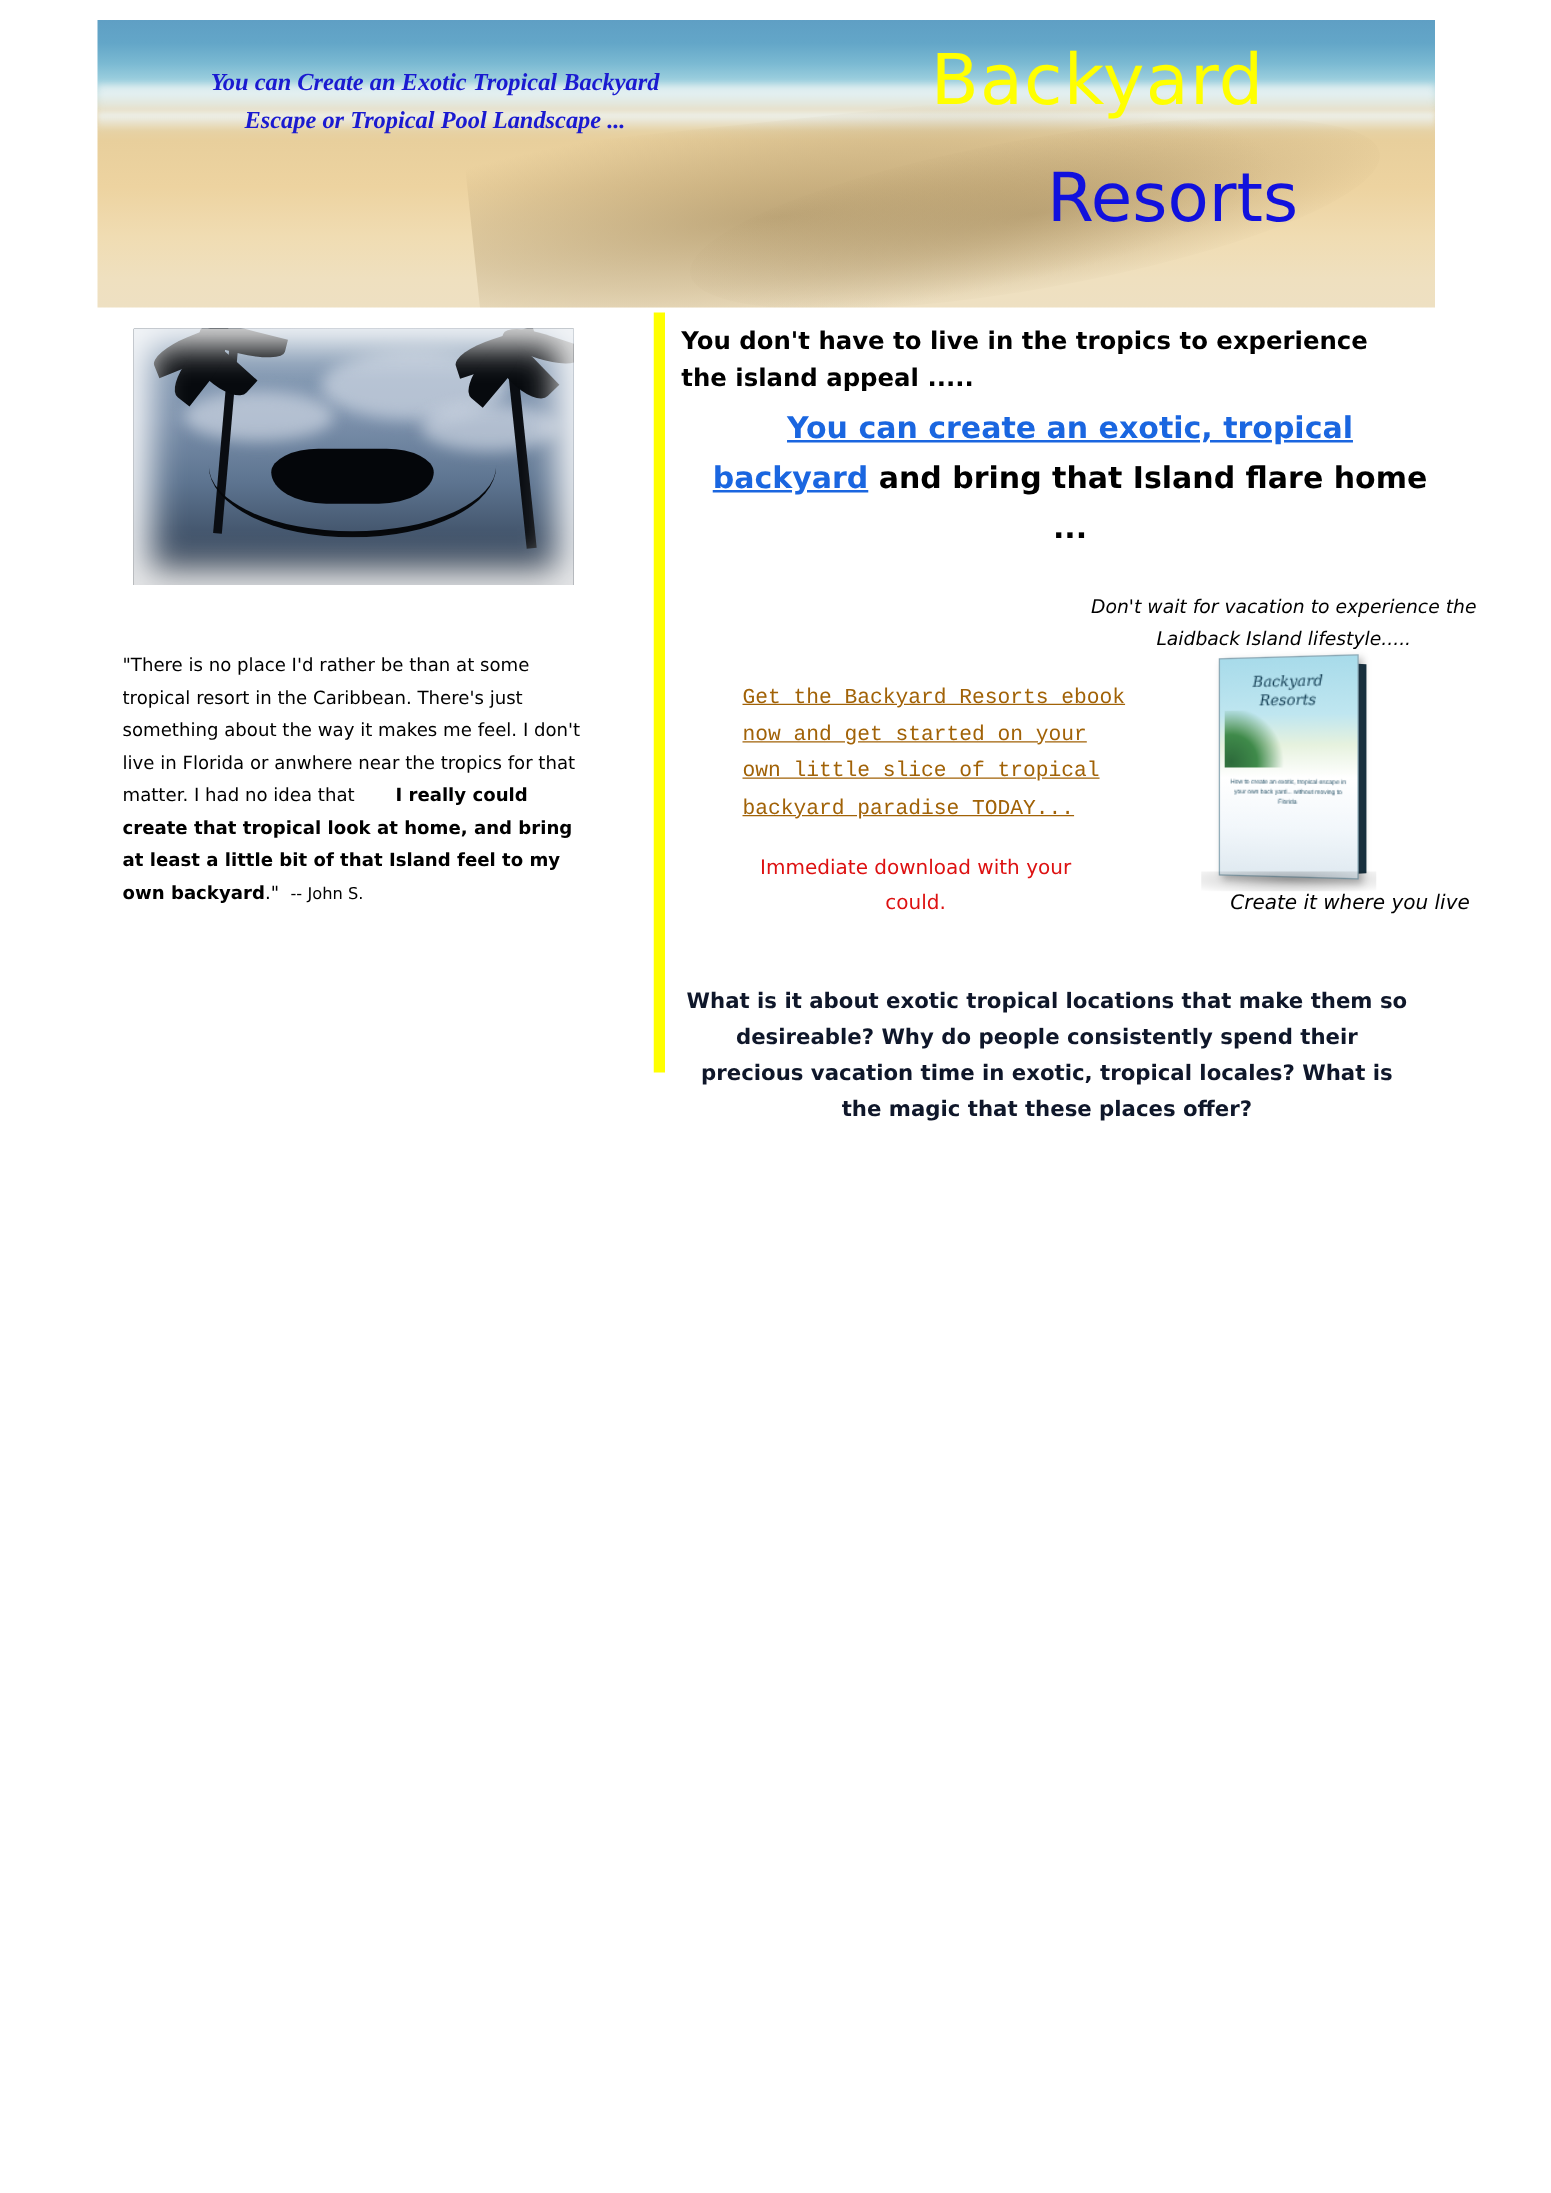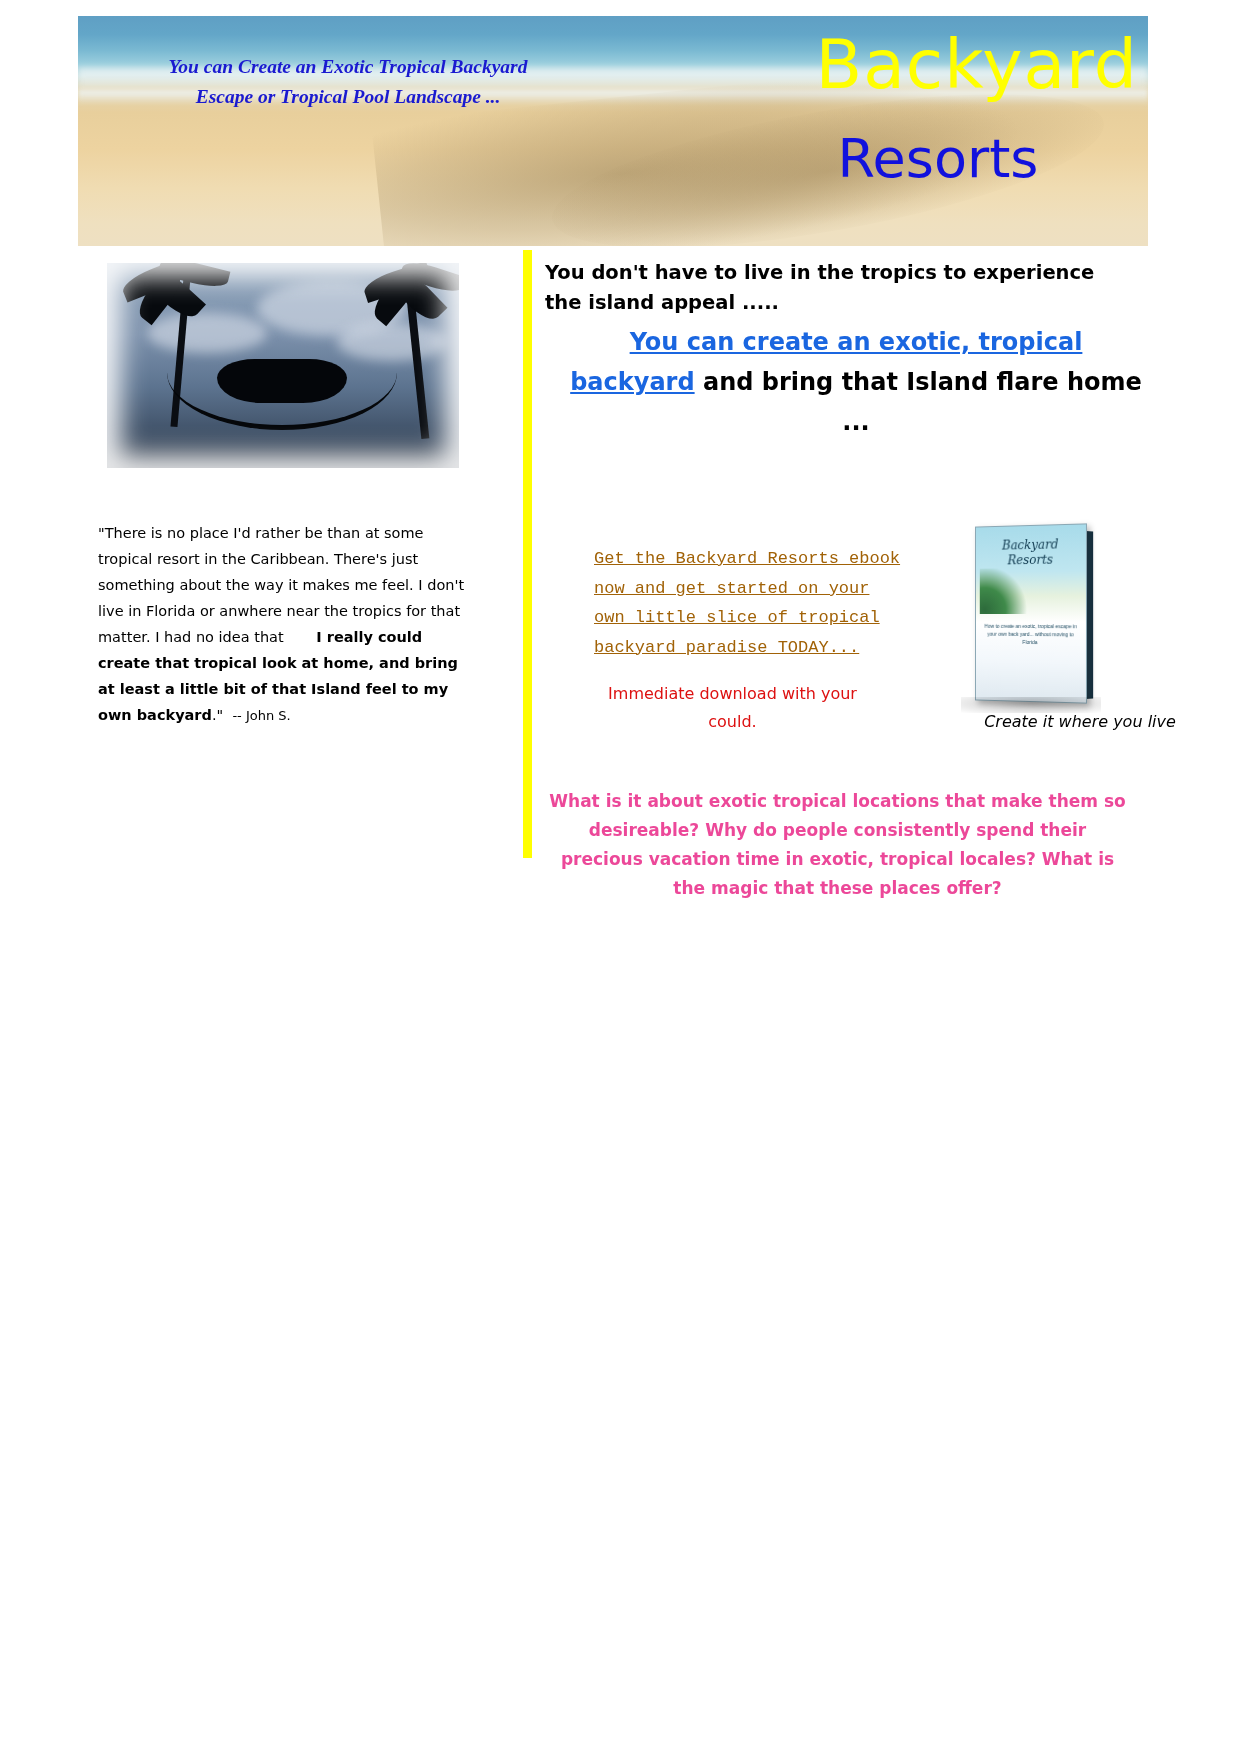--- a/index.html
+++ b/index.html
@@ -78,23 +78,23 @@
     font-style: italic;
     font-size: 19.5px;
     line-height: 30px;
     color: #1a1ad0;
   }
   .banner-title1 {
     position: absolute;
     left: 540px;
     top: 10px;
     width: 520px;
-    text-align: right;
-    font-family: "DejaVu Sans", sans-serif;
-    font-size: 68px;
+    text-align: center;
+    font-family: "DejaVu Sans", sans-serif;
+    font-size: 56px;
     letter-spacing: 1px;
     color: #ffff00;
     line-height: 78px;
   }
   .banner-title2 {
     position: absolute;
     left: 620px;
     top: 112px;
     width: 480px;
     text-align: center;
@@ -329,21 +329,21 @@
   .body-para {
     position: absolute;
     left: 545px;
     top: 787px;
     width: 585px;
     text-align: center;
     font-family: "DejaVu Sans", sans-serif;
     font-weight: bold;
     font-size: 17px;
     line-height: 29px;
-    color: #ec4899;
+    color: #0f172a;
   }
 </style>
 </head>
 <body>
 
 <div class="page">
 
   <div class="banner">
     <div class="surf"></div>
     <div class="waterline"></div>
@@ -389,20 +389,21 @@
   <div class="testimonial">
     <span>"There is no place I'd rather be than at some tropical resort in the Caribbean.  There's just something about the way it makes me feel.  I don't live in Florida or anwhere near the tropics for that matter.  I had no idea that </span><b>I really could create that tropical look at home, and bring at least a little bit of that Island feel to my own backyard</b><span>."</span>&nbsp;&nbsp;<span class="attrib">-- John S.</span>
   </div>
 
   <div class="headline1">You don't have to live in the tropics to experience the island appeal .....</div>
 
   <div class="headline2">
     <span class="lnk">You can create an exotic, tropical backyard</span><span class="plain"> and bring that Island flare home ...</span>
   </div>
 
+  <div class="italic-note">Don't wait for vacation to experience the Laidback Island lifestyle.....</div>
 
   <div class="cta-link">Get the Backyard Resorts ebook now and get started on your own little slice of tropical backyard paradise TODAY...</div>
 
   <div class="immediate">Immediate download with your could.</div>
 
   <div class="ebook">
     <div class="spine"></div>
     <div class="cover">
       <div class="title">Backyard Resorts</div>
       <div class="palmfan"></div>

